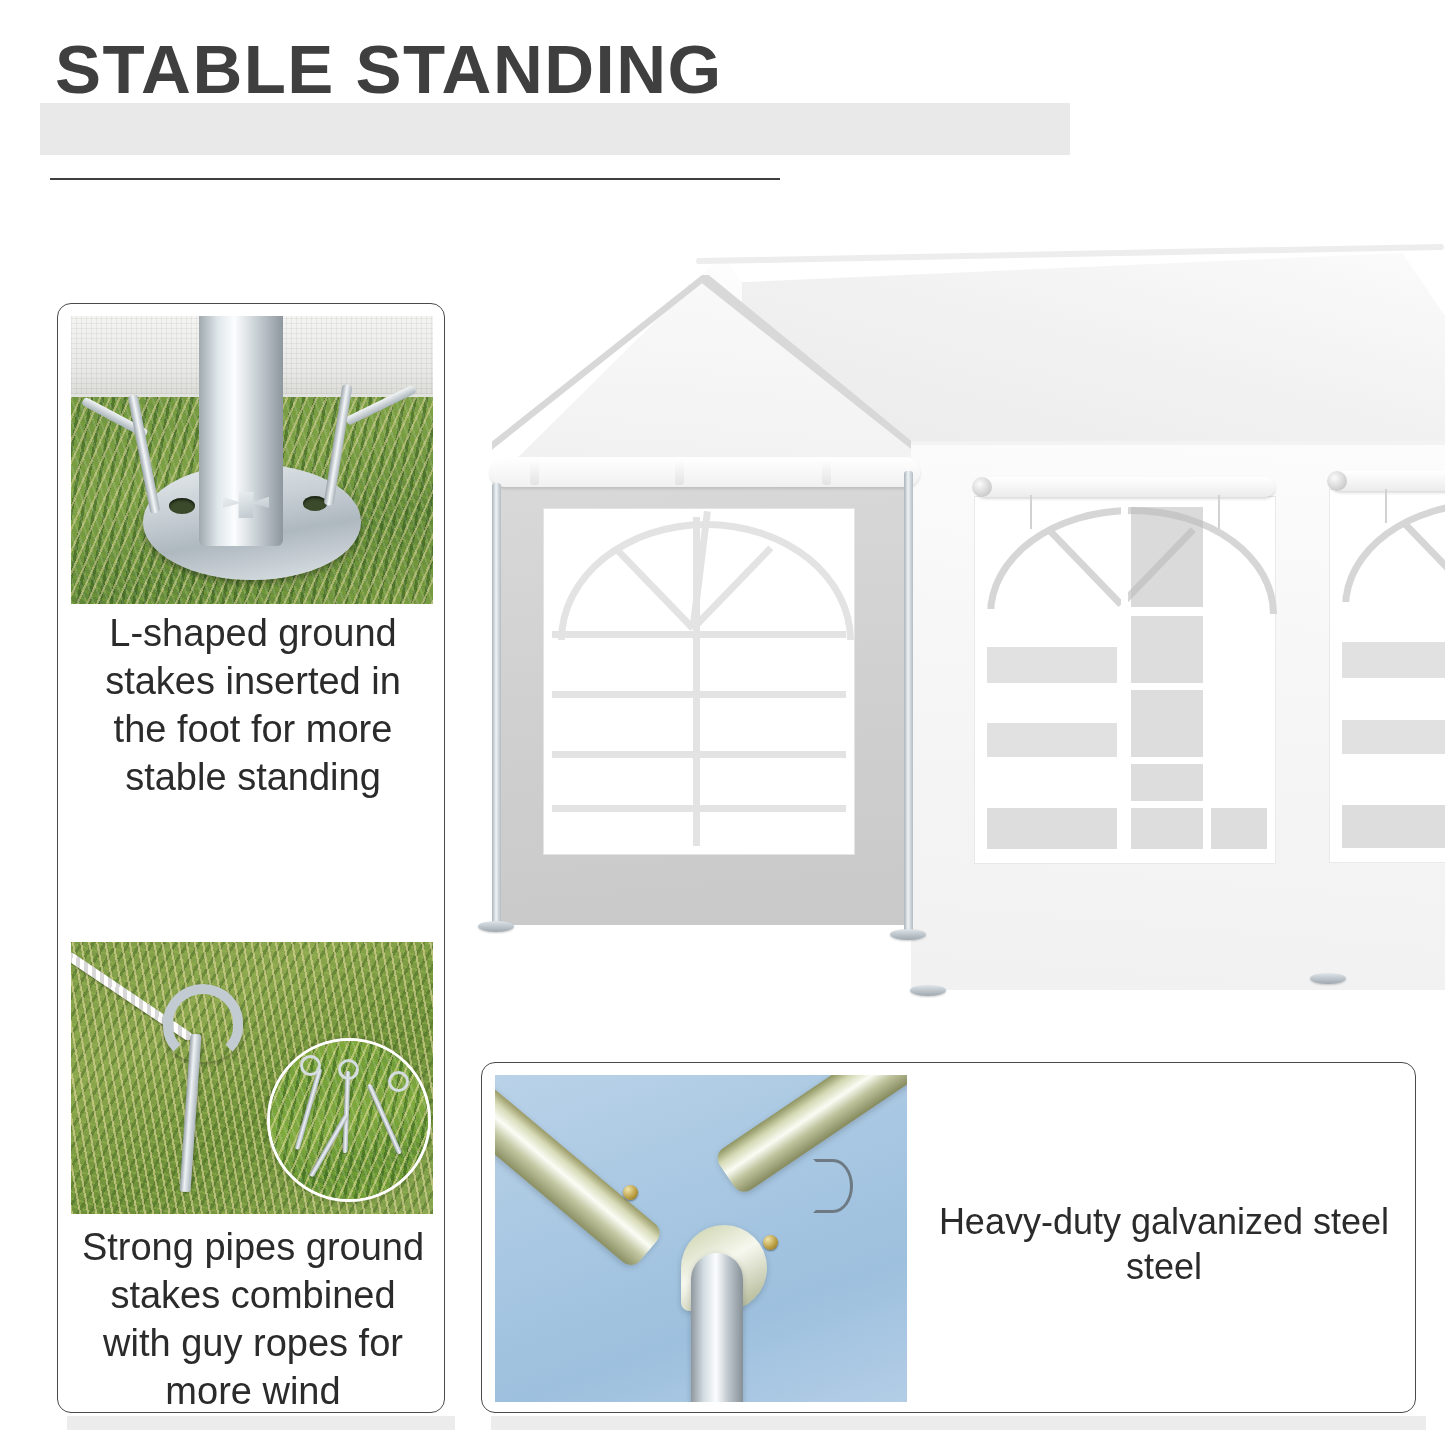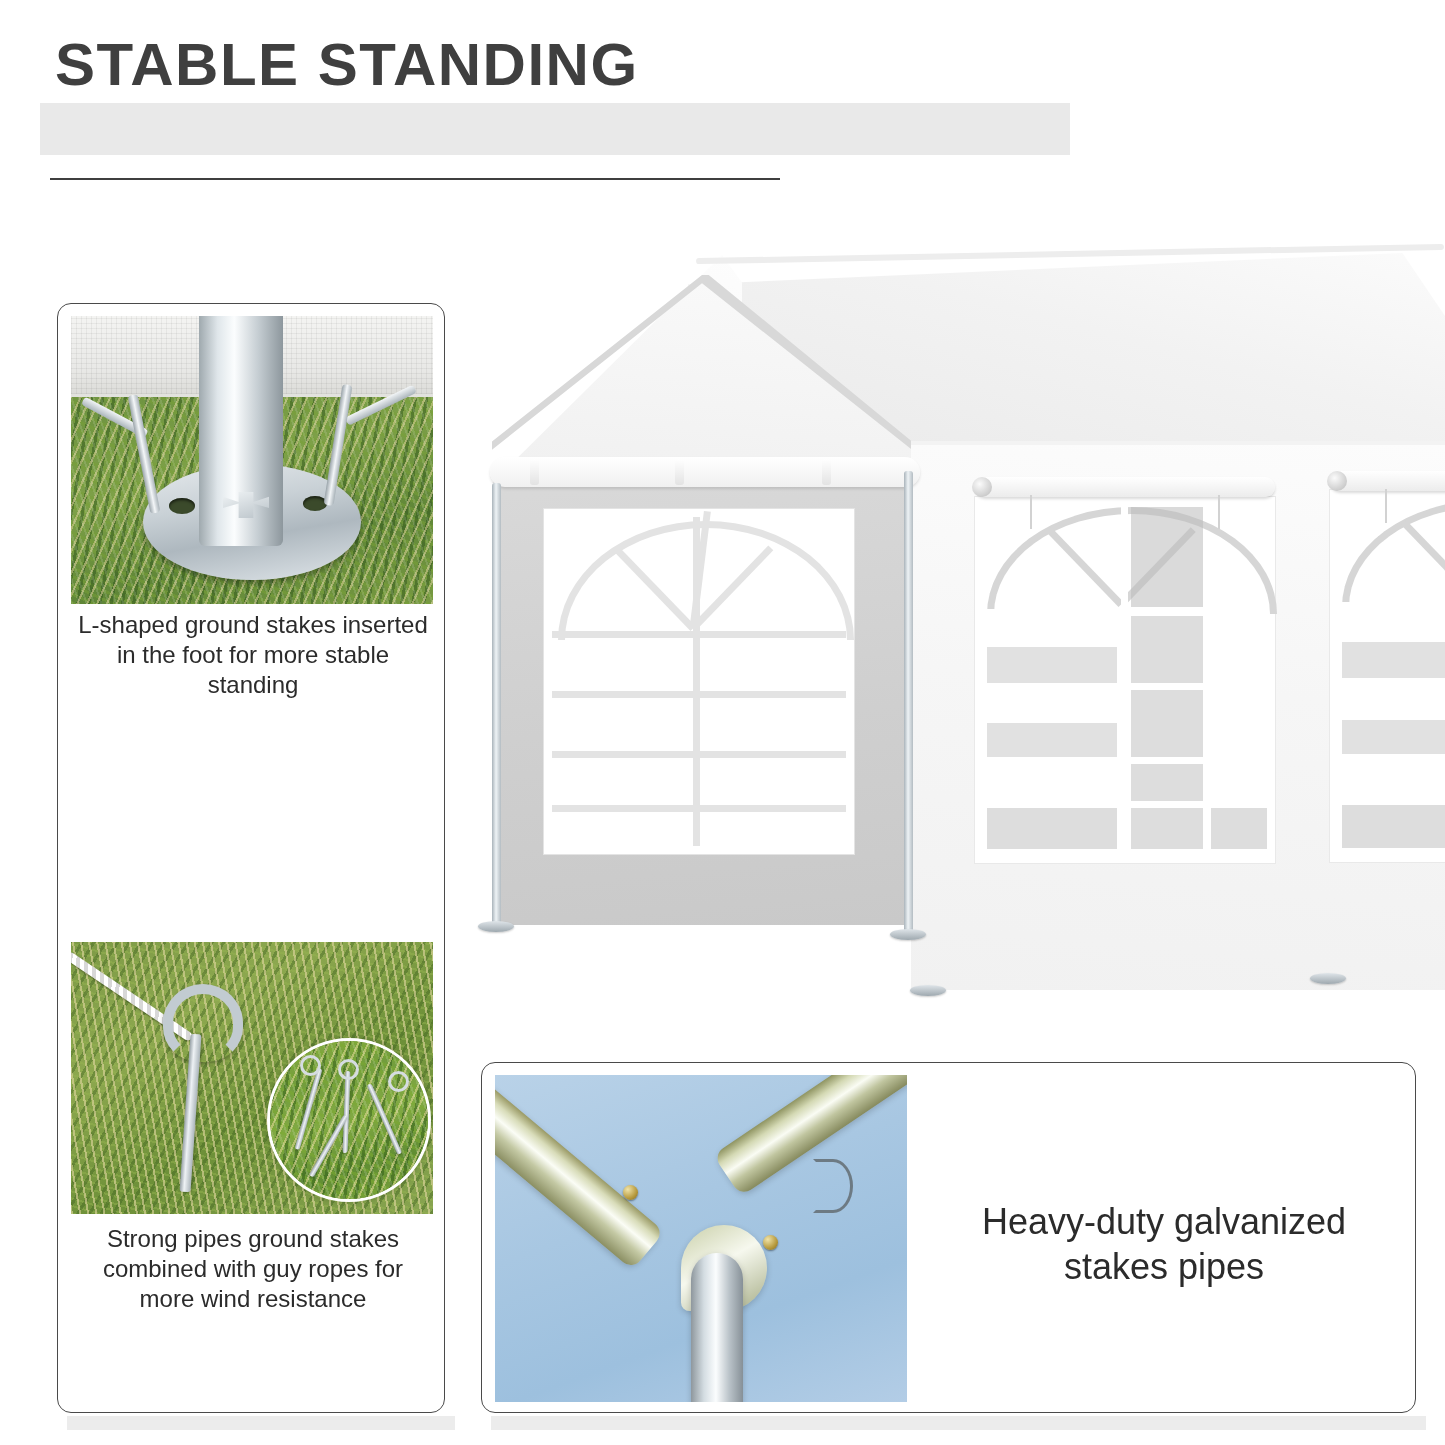--- a/index.html
+++ b/index.html
@@ -12,21 +12,21 @@
   }
 
   
   #header{position:absolute;left:0;top:0;width:1445px;height:240px;}
   #title-band{
     position:absolute;left:40px;top:103px;width:1030px;height:52px;
     background:#e9e9e9;
   }
   #page-title{
     position:absolute;left:55px;top:35px;width:1100px;
-    font-size:60px;font-weight:bold;letter-spacing:1.5px;
+    font-size:69px;font-weight:bold;letter-spacing:1.5px;
     color:#3f3f3f;line-height:1;white-space:nowrap;
     font-family:"Liberation Sans", sans-serif;
   }
   #title-rule{
     position:absolute;left:50px;top:178px;width:730px;height:0;
     border-top:2px solid #3f3f3f;
   }
 
   
   .card{
@@ -174,21 +174,21 @@
     background:radial-gradient(circle at 32% 30%,#f0e3a8,#b79a3e 60%,#7d6722);
     box-shadow:0 1px 2px rgba(0,0,0,.45);}
   #clip-hook{
     position:absolute;left:318px;top:84px;width:34px;height:48px;
     border:3px solid #6d7a83;border-radius:0 50% 50% 0;border-left-color:transparent;
   }
 
   
   .caption{
     position:absolute;text-align:center;
-    color:#2b2b2b;font-size:24px;line-height:1.26;
+    color:#2b2b2b;font-size:38px;line-height:1.26;
     font-family:"Liberation Sans", sans-serif;
   }
   #caption-1{left:20px;top:306px;width:350px;}
   #caption-2{left:16px;top:920px;width:358px;}
   #caption-pipe{left:452px;top:136px;width:460px;font-size:36px;}
 
   
   .tri{position:absolute;}
   #arrow-right{
     left:232px;top:820px;width:0;height:0;
@@ -345,21 +345,21 @@
   <div id="photo-pipe">
     <div id="pipe-upleft" class="pipe"></div>
     <div id="pipe-upright" class="pipe"></div>
     <div id="pipe-elbow" class="pipe"></div>
     <div id="pipe-down" class="pipe"></div>
     <div class="bolt" style="left:128px;top:110px;"></div>
     <div class="bolt" style="left:268px;top:160px;"></div>
     <div id="clip-hook"></div>
   </div>
 
-  <div id="caption-pipe" class="caption">Heavy-duty galvanized stakes pipes</div>
+  <div id="caption-pipe" class="caption">Heavy-duty galvanized steel steel</div>
 </div>
 
 <div id="tent">
 
   <div id="roof-side"></div>
   <div id="roof-front"></div>
   <div id="roof-ridge"></div>
   <div id="gable"></div>
   <div id="gable-edge"></div>
 

